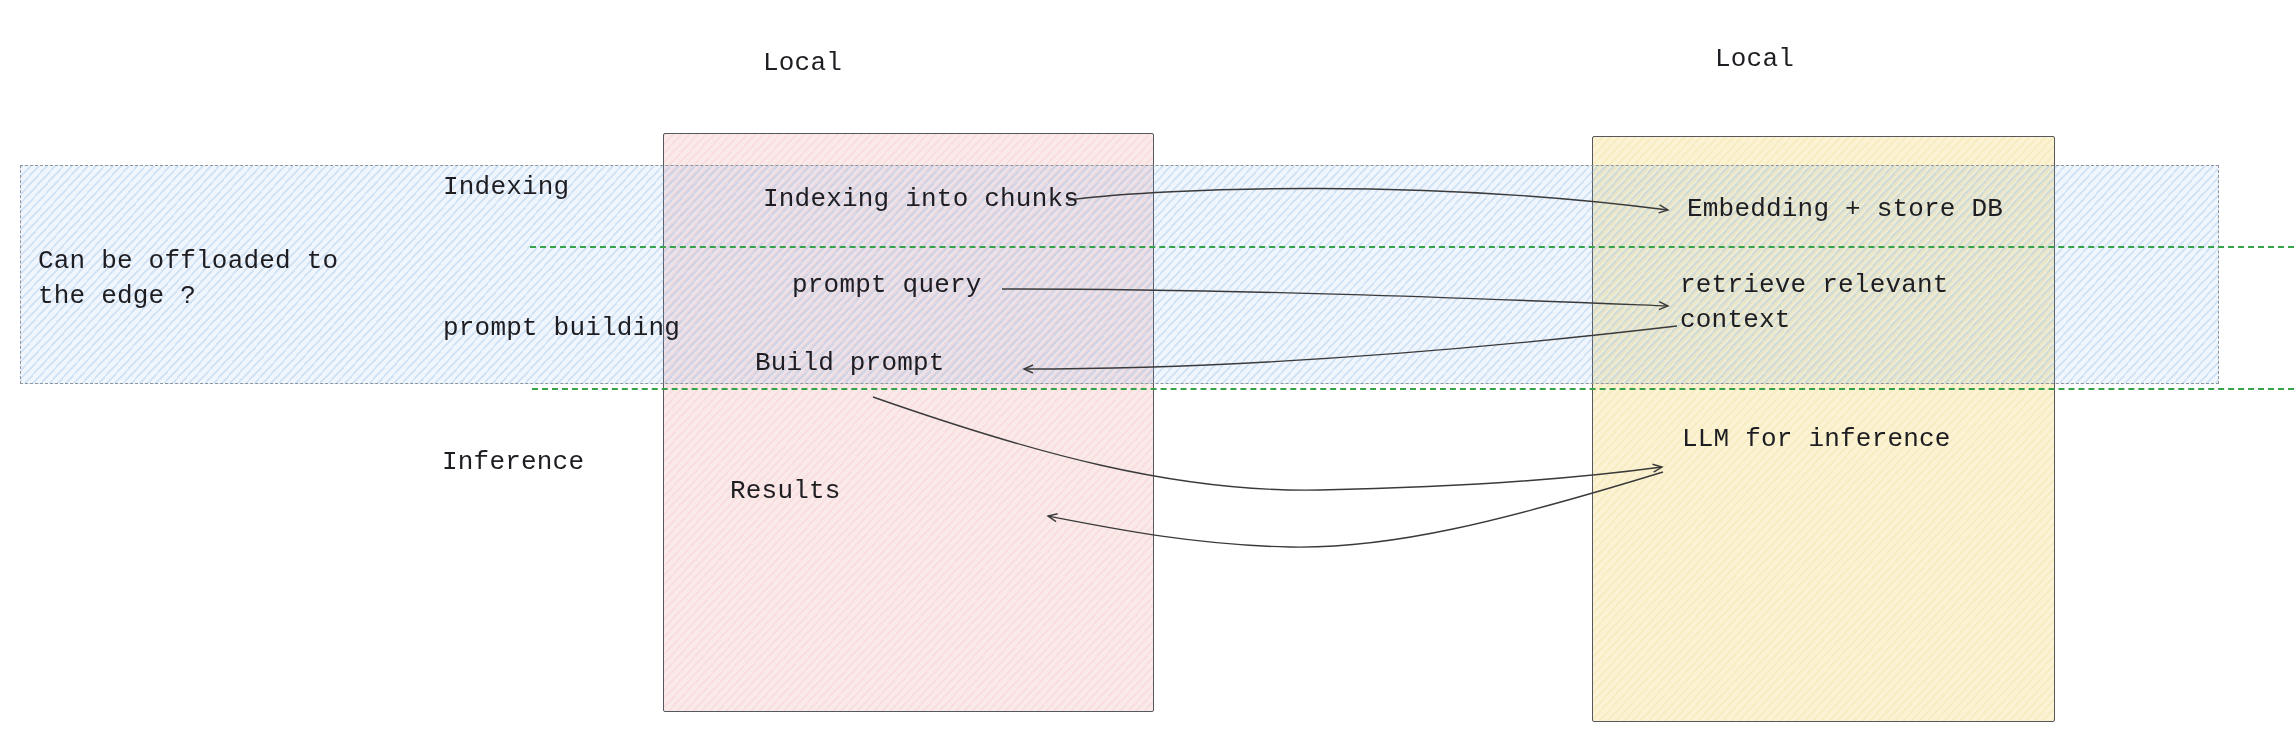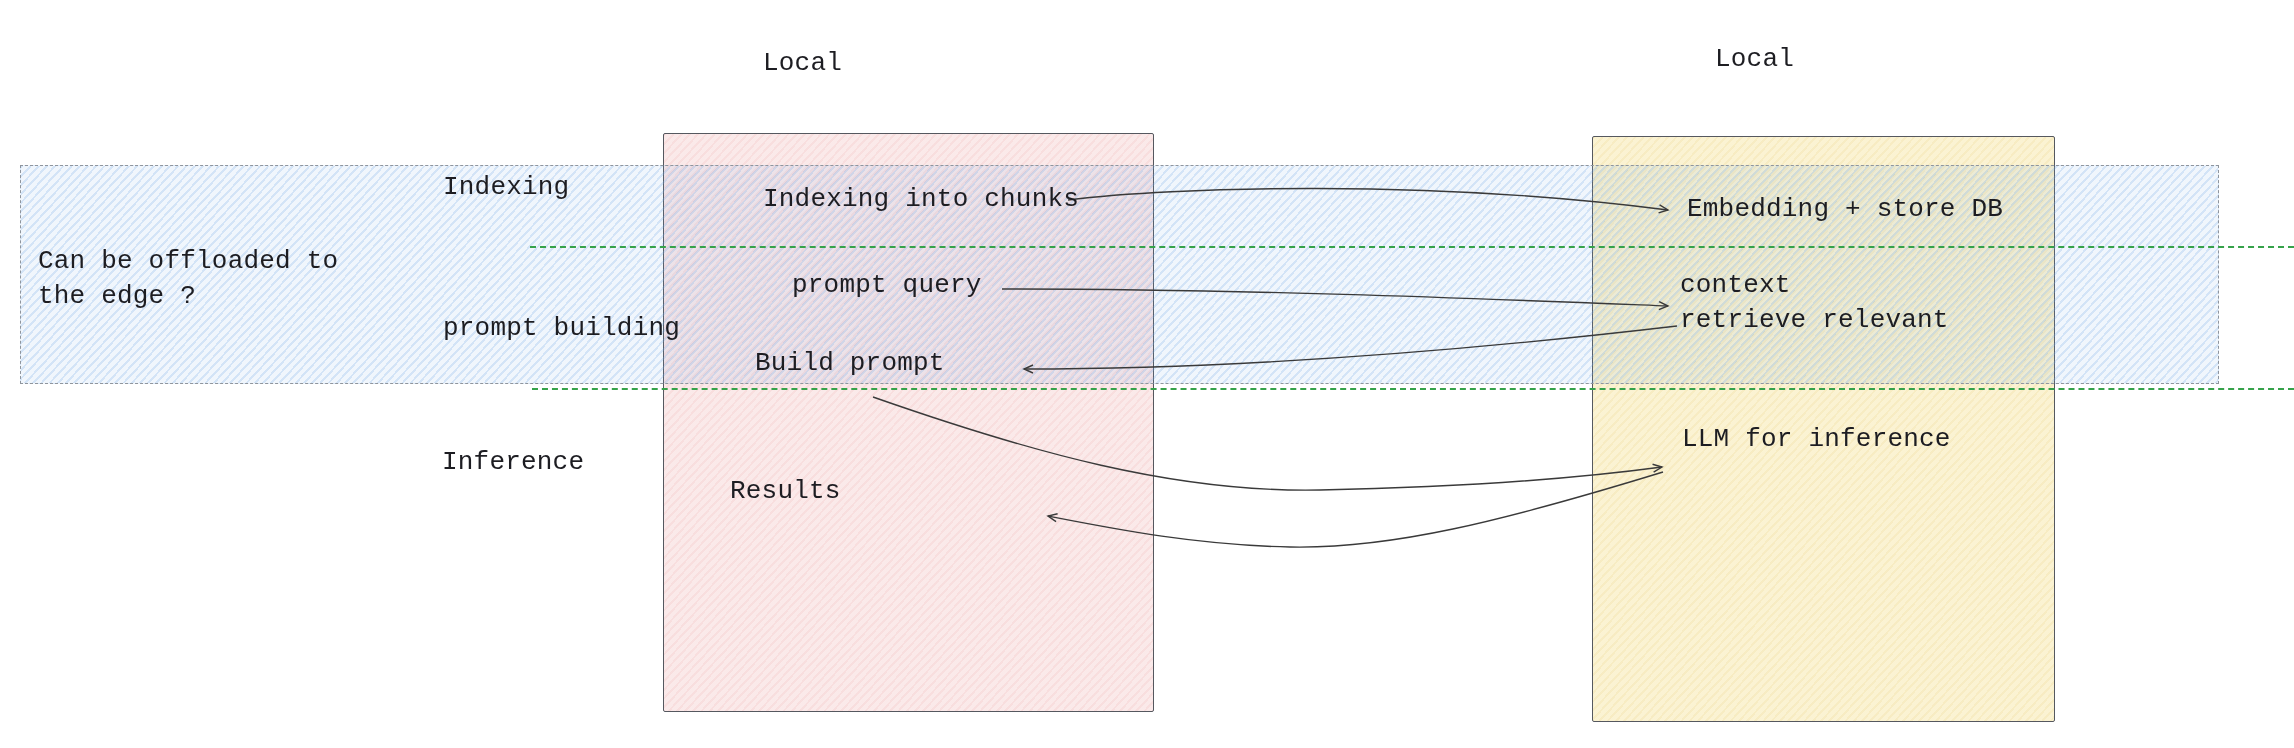--- a/index.html
+++ b/index.html
@@ -87,22 +87,22 @@
   <div class="txt" style="left:443px;top:311px;">prompt building</div>
   <div class="txt" style="left:442px;top:445px;">Inference</div>
 
   <div class="txt" style="left:763px;top:182px;text-align:center;">Indexing into chunks</div>
   <div class="txt" style="left:753px;top:268px;margin-left:39px;">prompt query</div>
   <div class="txt" style="left:755px;top:346px;">Build prompt</div>
   <div class="txt" style="left:730px;top:474px;text-align:center;">Results</div>
 
   <div class="txt" style="left:1687px;top:192px;">Embedding + store DB</div>
   <div class="txt" style="left:1680px;top:268px;">
+    <div>retrieve relevant</div>
     <div>context</div>
-    <div>retrieve relevant</div>
   </div>
   <div class="txt" style="left:1682px;top:422px;">LLM for inference</div>
 
   <svg class="arrow-layer" width="2294" height="748" viewBox="0 0 2294 748">
     <defs>
       <marker id="ah" markerWidth="14" markerHeight="12" refX="10" refY="5" orient="auto" markerUnits="userSpaceOnUse">
         <path d="M1,1 L10,5 L1,9" fill="none" stroke="#3a3a3a" stroke-width="1.4"></path>
       </marker>
     </defs>
     <g fill="none" stroke="#3a3a3a" stroke-width="1.4">

